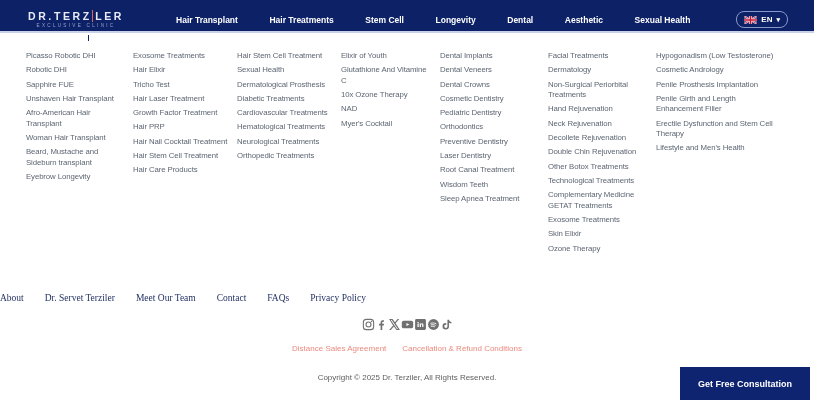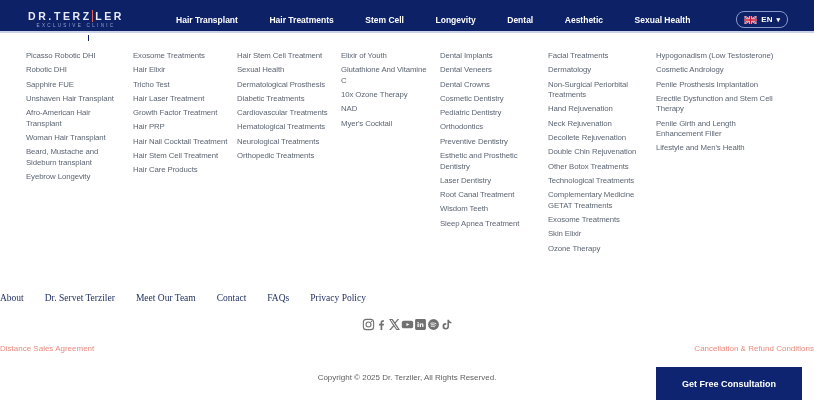--- a/index.html
+++ b/index.html
@@ -38,25 +38,25 @@
   .mega-link{
     font-size:7.8px;letter-spacing:-0.1px;line-height:10.5px;margin-bottom:3.8px;
     color:#5d6673;cursor:pointer;padding-right:6px;
   }
   
   .footer-nav{position:absolute;top:293px;left:0;right:0;display:flex;gap:21px}
   .footer-link{font-family:"Liberation Serif",serif;color:#1d2c5e;font-size:9.5px;cursor:pointer;white-space:nowrap}
   .social-row{position:absolute;top:318px;left:0;right:0;display:flex;justify-content:center;align-items:center;}
   .social-icon{color:#707070;cursor:pointer}
   .social-icon svg{width:13px;height:13px;display:block}
-  .legal-row{position:absolute;top:344px;left:0;right:0;display:flex;justify-content:space-between;gap:16px}
+  .legal-row{position:absolute;top:344px;left:0;right:0;display:flex;justify-content:center;gap:16px}
   .legal-link{color:#ea8a7f;font-size:8px;cursor:pointer}
   .copyright{position:absolute;top:373px;left:0;right:0;text-align:center;color:#5f5f5f;font-size:8px}
   .cta{
-    position:absolute;right:12px;bottom:0;width:146px;height:33px;
+    position:absolute;right:4px;bottom:0;width:130px;height:33px;
     background:#0e2470;color:#ffffff;font-size:9px;font-weight:bold;
     display:flex;align-items:center;justify-content:center;cursor:pointer
   }
 </style>
 </head>
 <body>
 
 <header class="navbar">
   <div class="logo-block">
     <div class="logo-top">
@@ -133,21 +133,20 @@
       <div class="mega-link">Myer's Cocktail</div>
     </div>
     <div class="mega-col">
       <div class="mega-link">Dental Implants</div>
       <div class="mega-link">Dental Veneers</div>
       <div class="mega-link">Dental Crowns</div>
       <div class="mega-link">Cosmetic Dentistry</div>
       <div class="mega-link">Pediatric Dentistry</div>
       <div class="mega-link">Orthodontics</div>
       <div class="mega-link">Preventive Dentistry</div>
-      <div class="mega-link">Esthetic and Prosthetic Dentistry</div>
       <div class="mega-link">Laser Dentistry</div>
       <div class="mega-link">Root Canal Treatment</div>
       <div class="mega-link">Wisdom Teeth</div>
       <div class="mega-link">Sleep Apnea Treatment</div>
     </div>
     <div class="mega-col">
       <div class="mega-link">Facial Treatments</div>
       <div class="mega-link">Dermatology</div>
       <div class="mega-link">Non-Surgical Periorbital Treatments</div>
       <div class="mega-link">Hand Rejuvenation</div>
@@ -158,22 +157,22 @@
       <div class="mega-link">Technological Treatments</div>
       <div class="mega-link">Complementary Medicine GETAT Treatments</div>
       <div class="mega-link">Exosome Treatments</div>
       <div class="mega-link">Skin Elixir</div>
       <div class="mega-link">Ozone Therapy</div>
     </div>
     <div class="mega-col">
       <div class="mega-link">Hypogonadism (Low Testosterone)</div>
       <div class="mega-link">Cosmetic Andrology</div>
       <div class="mega-link">Penile Prosthesis Implantation</div>
+      <div class="mega-link">Penile Girth and Length Enhancement Filler</div>
       <div class="mega-link">Erectile Dysfunction and Stem Cell Therapy</div>
-      <div class="mega-link">Penile Girth and Length Enhancement Filler</div>
       <div class="mega-link">Lifestyle and Men's Health</div>
     </div>
   </main>
 
 <div class="footer-nav" id="footer-links">
     <span class="footer-link">About</span>
     <span class="footer-link">Dr. Servet Terziler</span>
     <span class="footer-link">Meet Our Team</span>
     <span class="footer-link">Contact</span>
     <span class="footer-link">FAQs</span>

